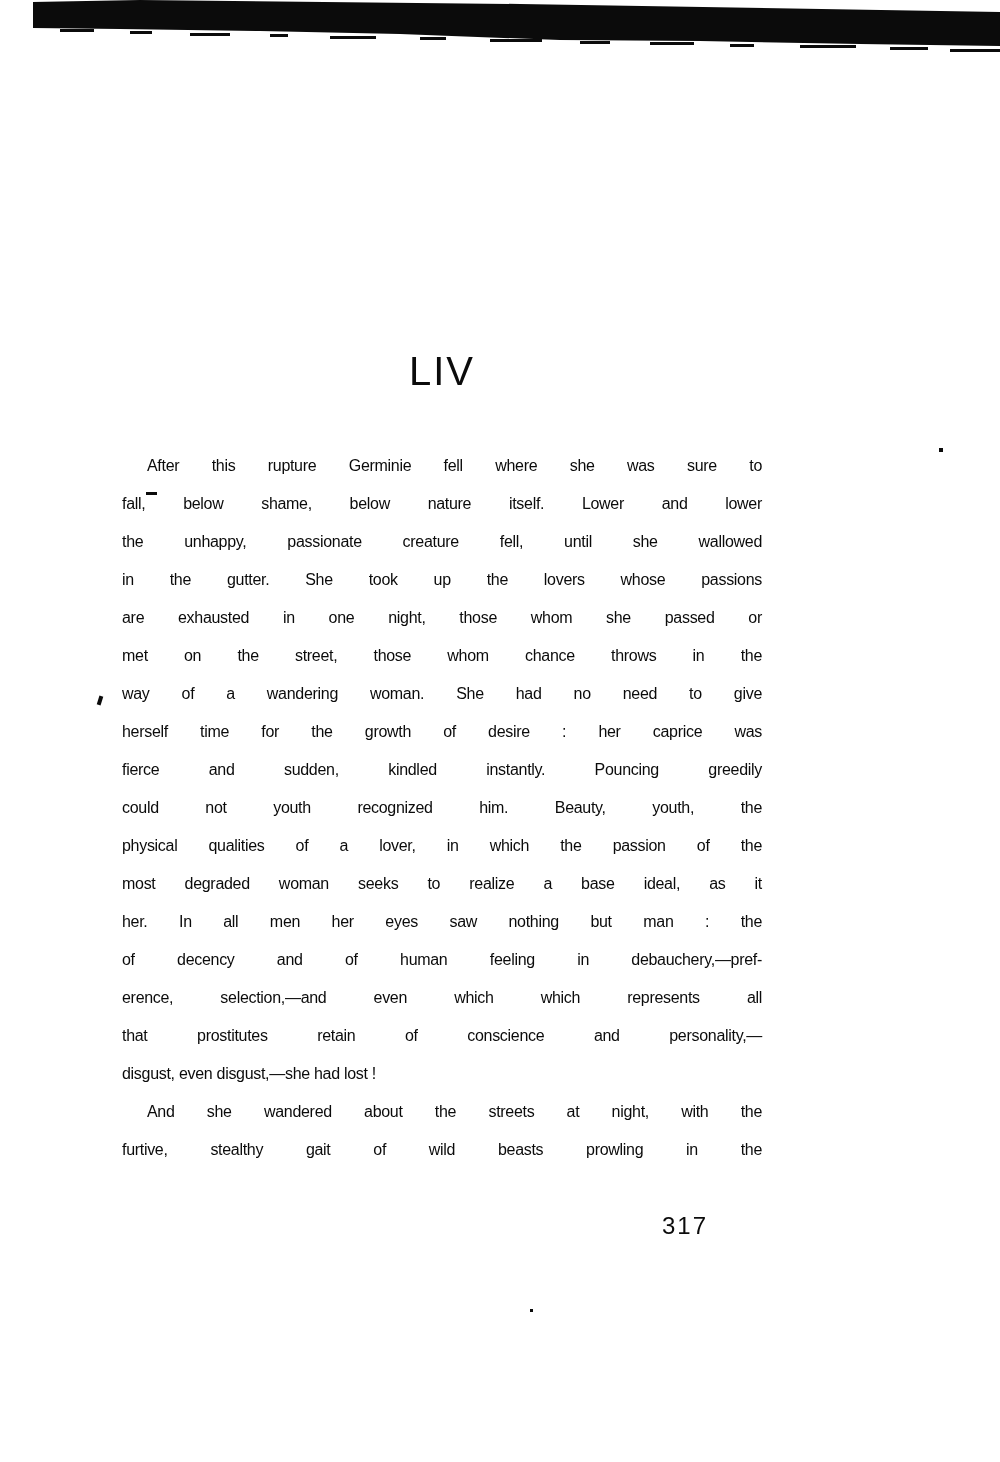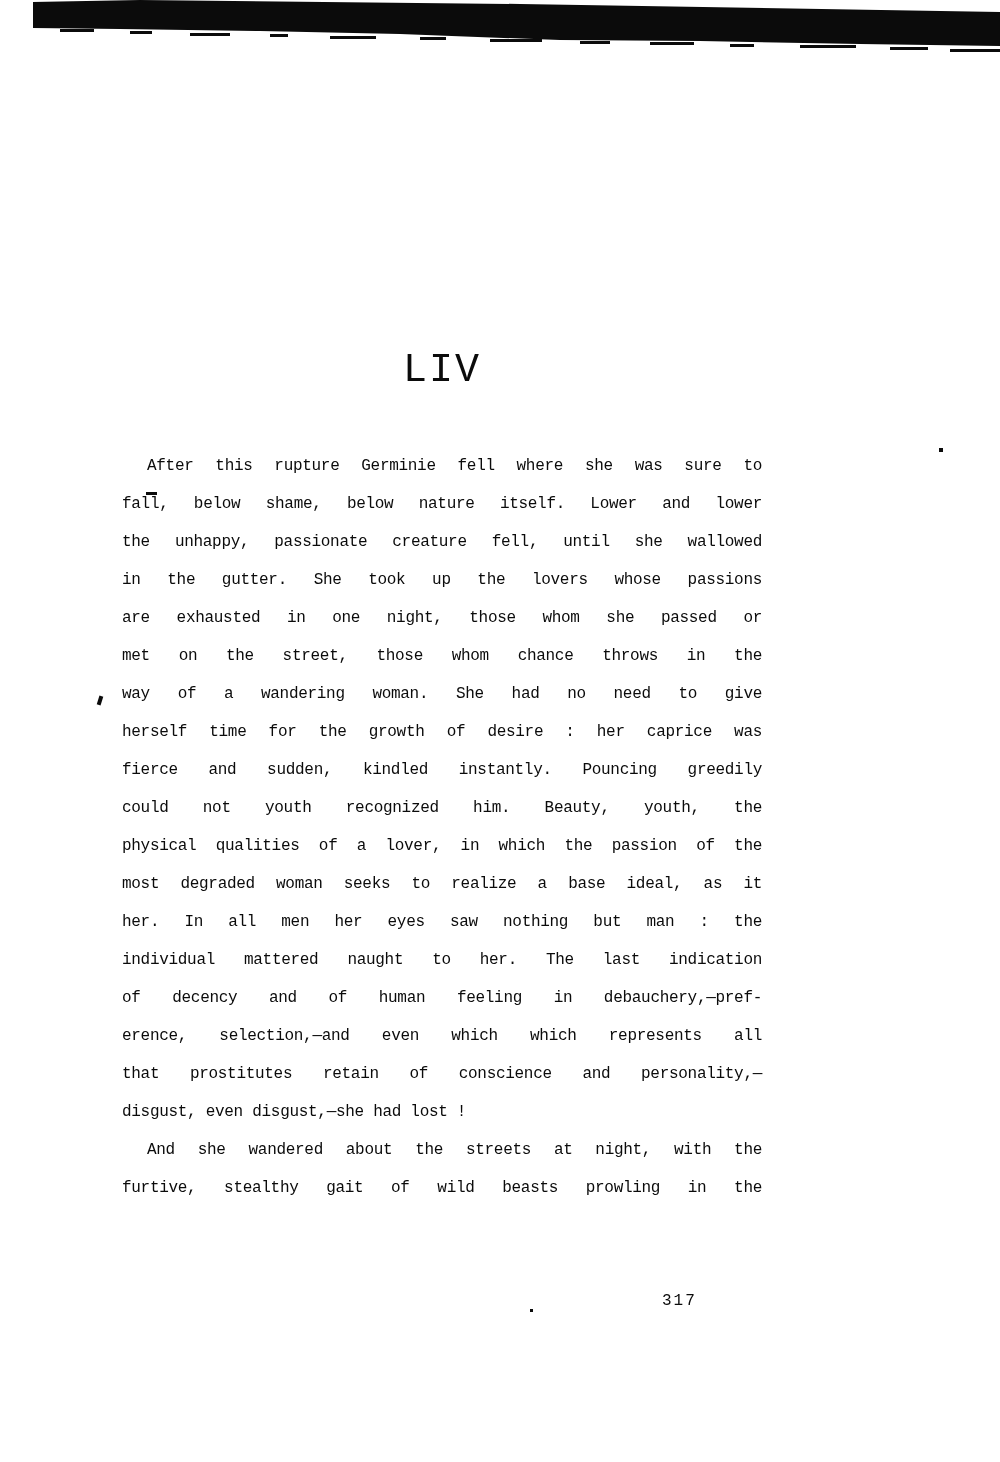--- a/index.html
+++ b/index.html
@@ -10,21 +10,21 @@
     margin:0;
     padding:0;
     background:#ffffff;
   }
   .page{
     position:relative;
     width:1000px;
     height:1462px;
     background:var(--paper);
     overflow:hidden;
-    font-family:Liberation Mono, monospace;
+    font-family:Liberation Sans, sans-serif;
     color:var(--ink);
   }
   .scan-band{
     position:absolute;
     top:0;
     left:0;
     width:1000px;
     height:120px;
     display:block;
   }
@@ -58,23 +58,23 @@
   }
   .text-line.no-justify{
     text-align:right;
     text-align-last:left;
   }
   .text-line.indented{
     text-indent:25px;
   }
   .page-number{
     position:absolute;
-    top:1292px;
+    top:1212px;
     left:662px;
-    font-size:16px;
+    font-size:24px;
     letter-spacing:2px;
   }
   .speck{
     position:absolute;
     background:var(--ink);
   }
   .speck-dash-above-fall{ left:146px; top:492px; width:11px; height:3px; }
   .speck-tick-left-margin{ left:98px; top:696px; width:4px; height:9px; transform:rotate(18deg); }
   .speck-dot-right{ left:939px; top:448px; width:4px; height:4px; }
   .speck-dot-bottom{ left:530px; top:1309px; width:3px; height:3px; }
@@ -110,21 +110,20 @@
       <div class="text-line">in the gutter.  She took up the lovers whose passions</div>
       <div class="text-line">are exhausted in one night, those whom she passed or</div>
       <div class="text-line">met on the street, those whom chance throws in the</div>
       <div class="text-line">way of a wandering woman.  She had no need to give</div>
       <div class="text-line">herself time for the growth of desire : her caprice was</div>
       <div class="text-line">fierce and sudden, kindled instantly.  Pouncing greedily</div>
       <div class="text-line">could not youth recognized him.  Beauty, youth, the</div>
       <div class="text-line">physical qualities of a lover, in which the passion of the</div>
       <div class="text-line">most degraded woman seeks to realize a base ideal, as it</div>
       <div class="text-line">her.  In all men her eyes saw nothing but man : the</div>
-      <div class="text-line">individual mattered naught to her.  The last indication</div>
       <div class="text-line">of decency and of human feeling in debauchery,—pref-</div>
       <div class="text-line">erence, selection,—and even which which represents all</div>
       <div class="text-line">that prostitutes retain of conscience and personality,—</div>
       <div class="text-line no-justify">disgust, even disgust,—she had lost !</div>
       <div class="text-line indented">And she wandered about the streets at night, with the</div>
       <div class="text-line">furtive, stealthy gait of wild beasts prowling in the</div>
     </div>
 
   <div class="page-number">317</div>
 

